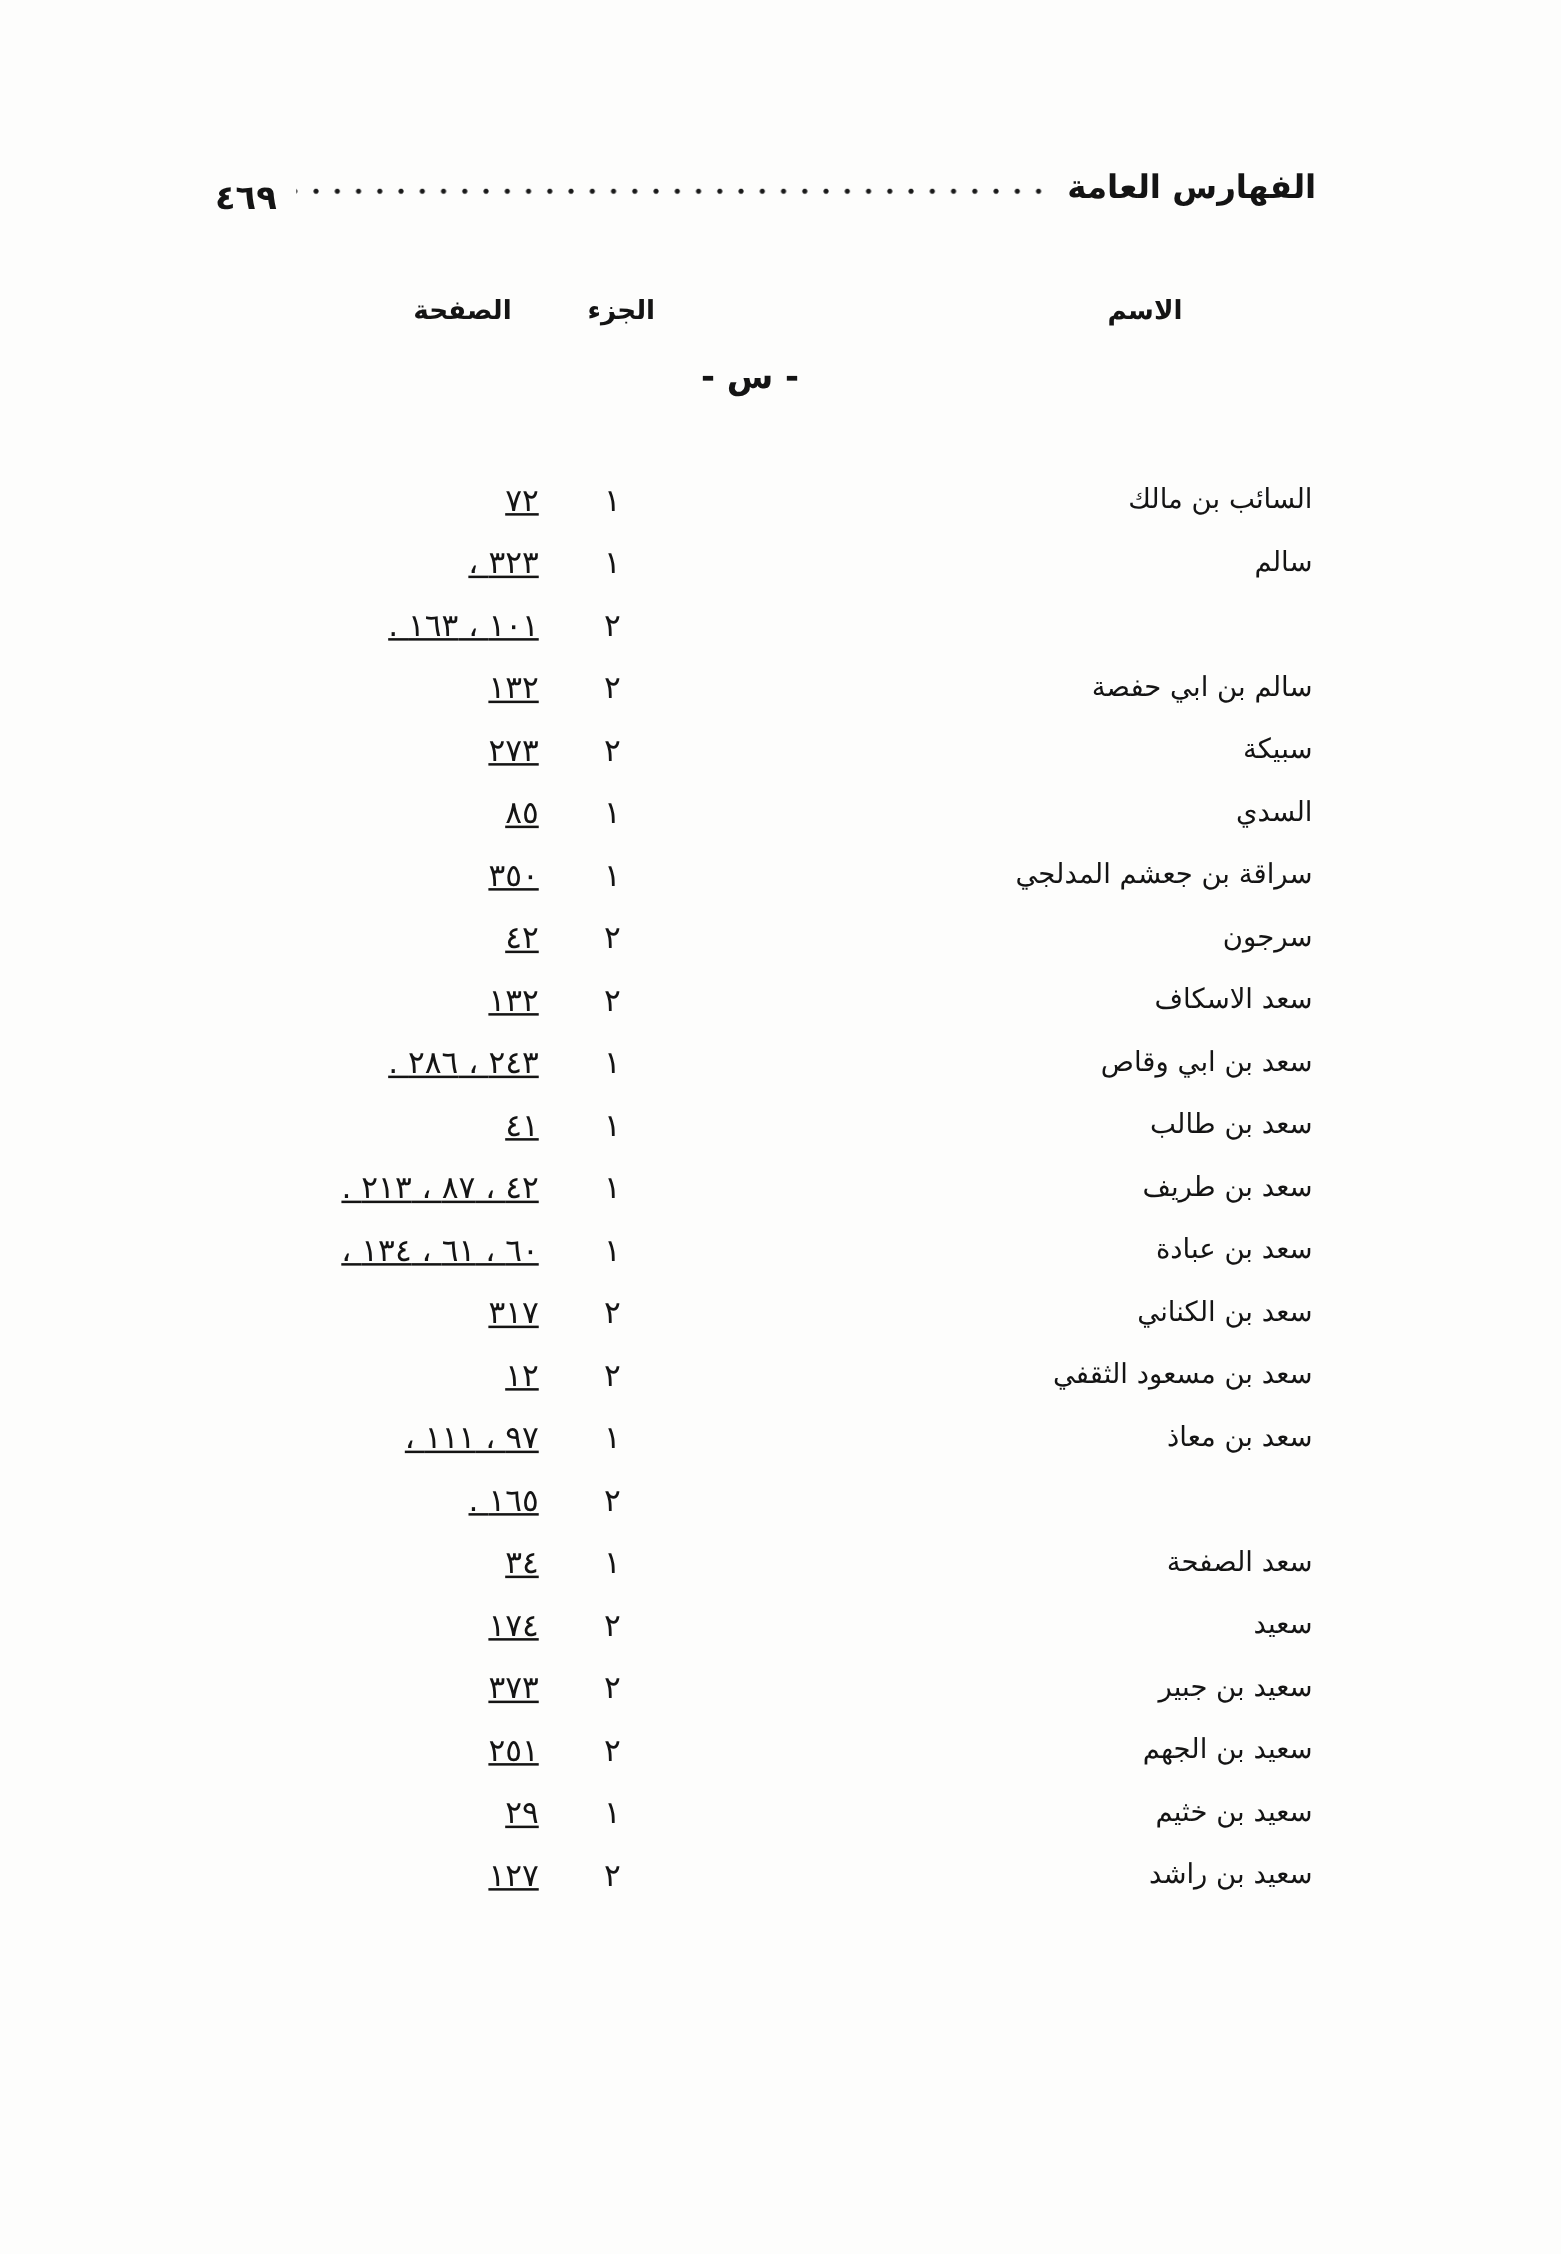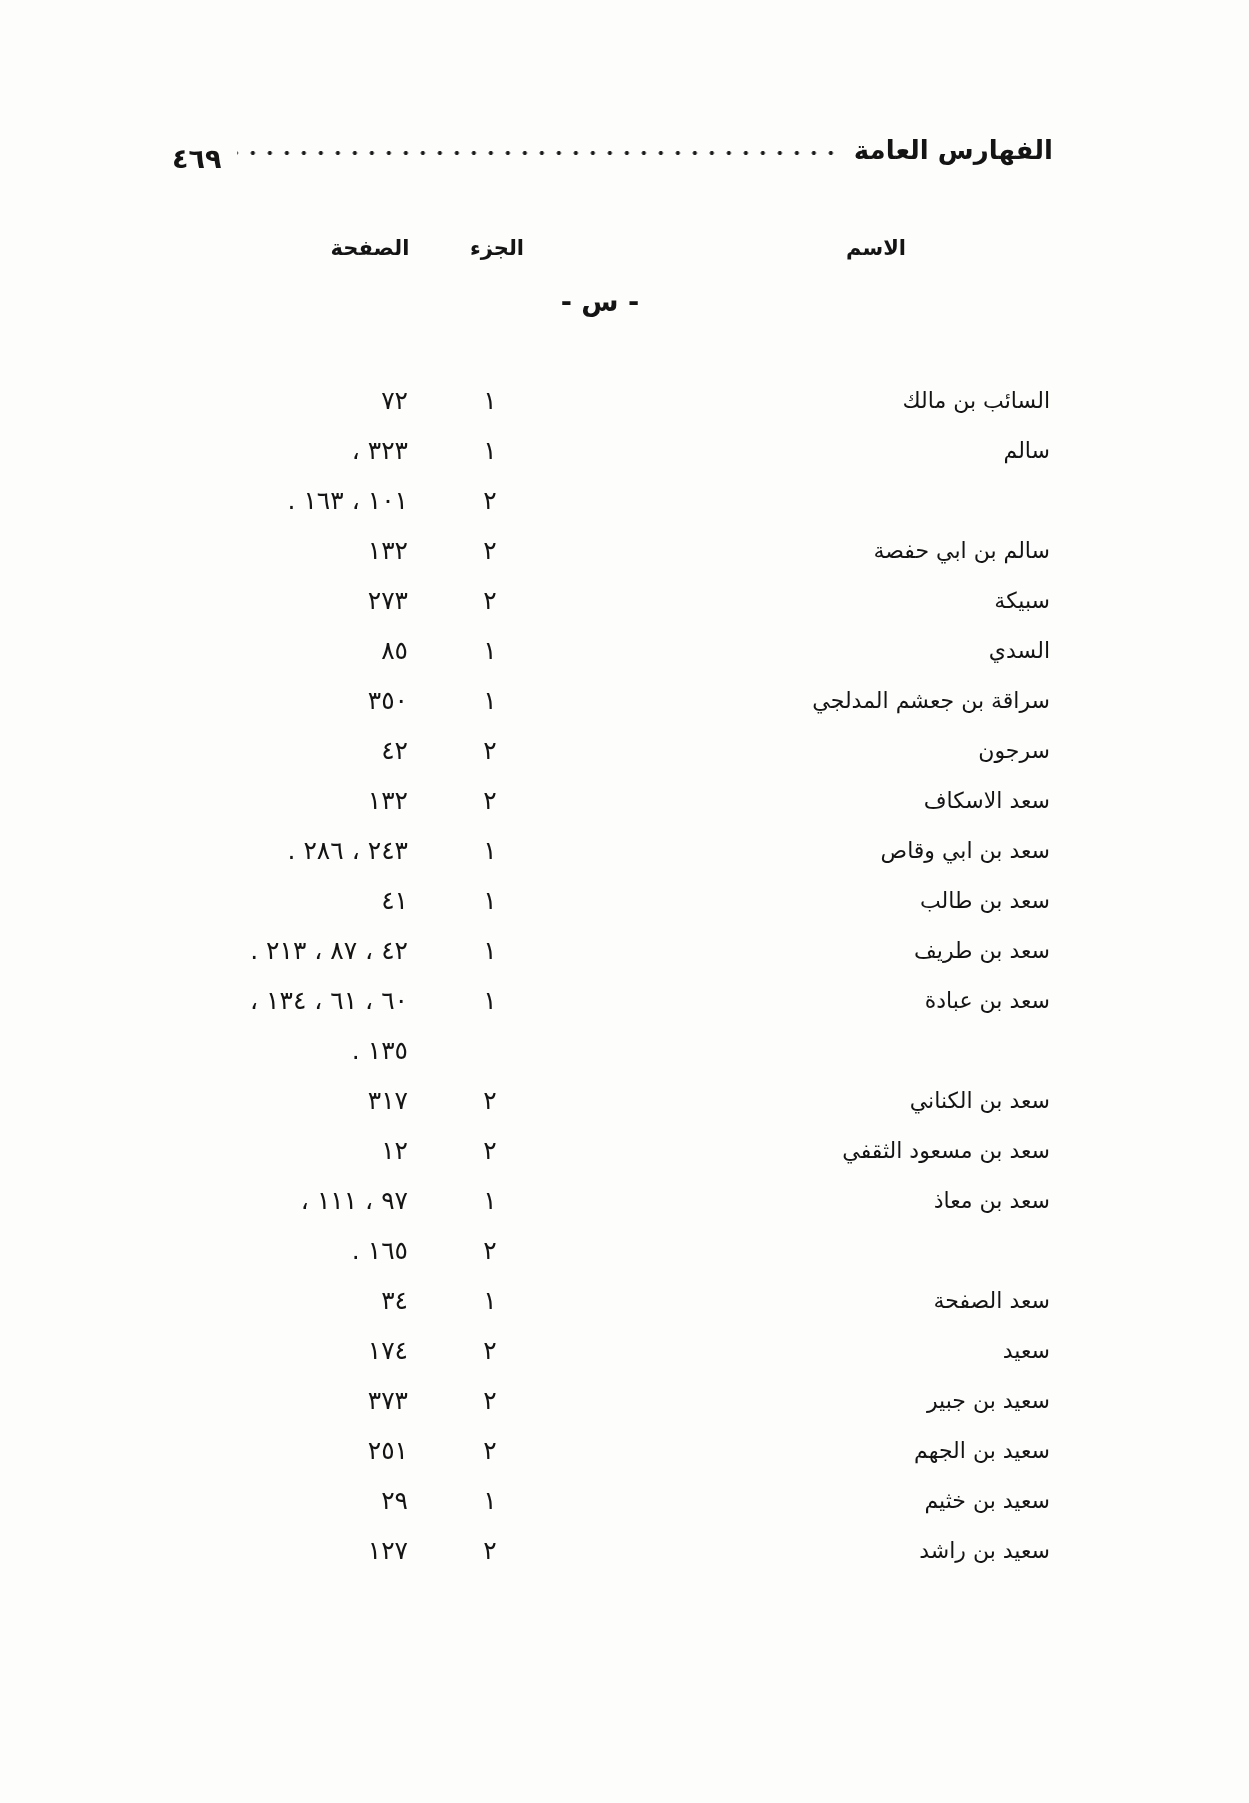--- a/index.html
+++ b/index.html
@@ -30,21 +30,21 @@
   }
   .top-pagenum{
     font-size:27px;font-weight:bold;white-space:nowrap;letter-spacing:2px;margin-top:17px;
   }
 
   
   .col-header{
     position:absolute;top:236px;transform:translateX(-50%);
     font-size:21px;font-weight:bold;white-space:nowrap;
   }
-  .col-name{left:876px;text-align:right;}
+  .col-name{left:916px;text-align:right;}
   .col-vol{left:497px;}
   .col-page{left:370px;}
 
   
   .section-letter{
     position:absolute;top:286px;left:600px;transform:translateX(-50%);
     font-size:27px;font-weight:bold;white-space:nowrap;letter-spacing:2px;
   }
 
   
@@ -52,22 +52,22 @@
   .row{position:relative;height:50px;}
   .cell-name{
     position:absolute;right:199px;top:50%;transform:translateY(-50%);
     font-size:22px;white-space:nowrap;font-weight:500;
   }
   .cell-vol{
     position:absolute;left:490px;top:50%;transform:translate(-50%,-50%);
     font-size:25px;white-space:nowrap;
   }
   .cell-page{
-    position:absolute;right:841px;top:50%;transform:translateY(-50%);
-    font-size:25px;white-space:nowrap;direction:rtl;letter-spacing:1px;
+    position:absolute;right:818px;top:50%;transform:translateY(-50%);
+    font-size:25px;white-space:nowrap;direction:rtl;letter-spacing:1px;text-decoration:underline;
   }
 </style>
 </head>
 <body>
 
 <div class="page">
 
   <header class="top-line">
     <span class="top-title">الفهارس العامة</span>
     <span class="dot-leader"></span>
@@ -152,25 +152,20 @@
     <span class="cell-vol">١</span>
     <span class="cell-page">٤٢ ، ٨٧ ، ٢١٣ .</span>
   </div>
 
   <div class="row">
     <span class="cell-name">سعد بن عبادة</span>
     <span class="cell-vol">١</span>
     <span class="cell-page">٦٠ ، ٦١ ، ١٣٤ ،</span>
   </div>
 
-  <div class="row">
-    <span class="cell-name"></span>
-    <span class="cell-vol"></span>
-    <span class="cell-page">١٣٥ .</span>
-  </div>
 
   <div class="row">
     <span class="cell-name">سعد بن الكناني</span>
     <span class="cell-vol">٢</span>
     <span class="cell-page">٣١٧</span>
   </div>
 
   <div class="row">
     <span class="cell-name">سعد بن مسعود الثقفي</span>
     <span class="cell-vol">٢</span>

